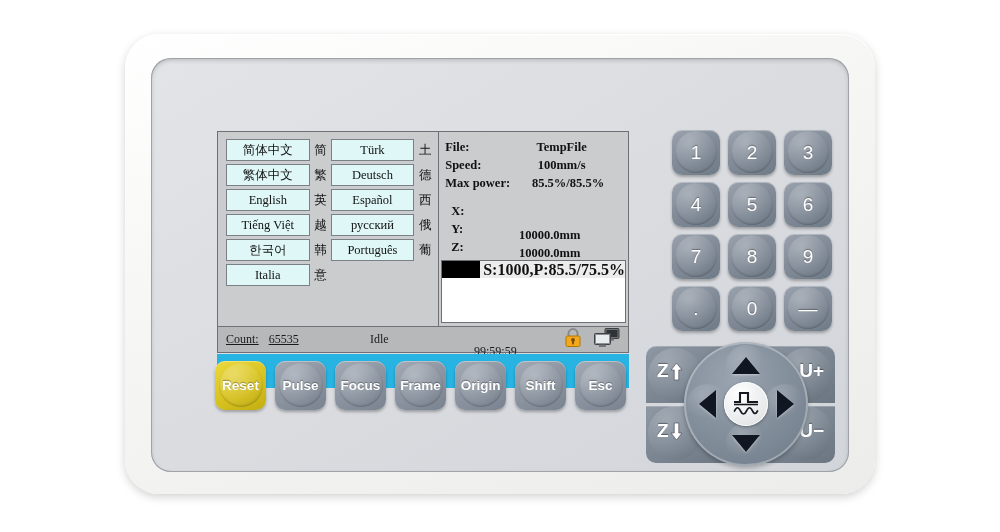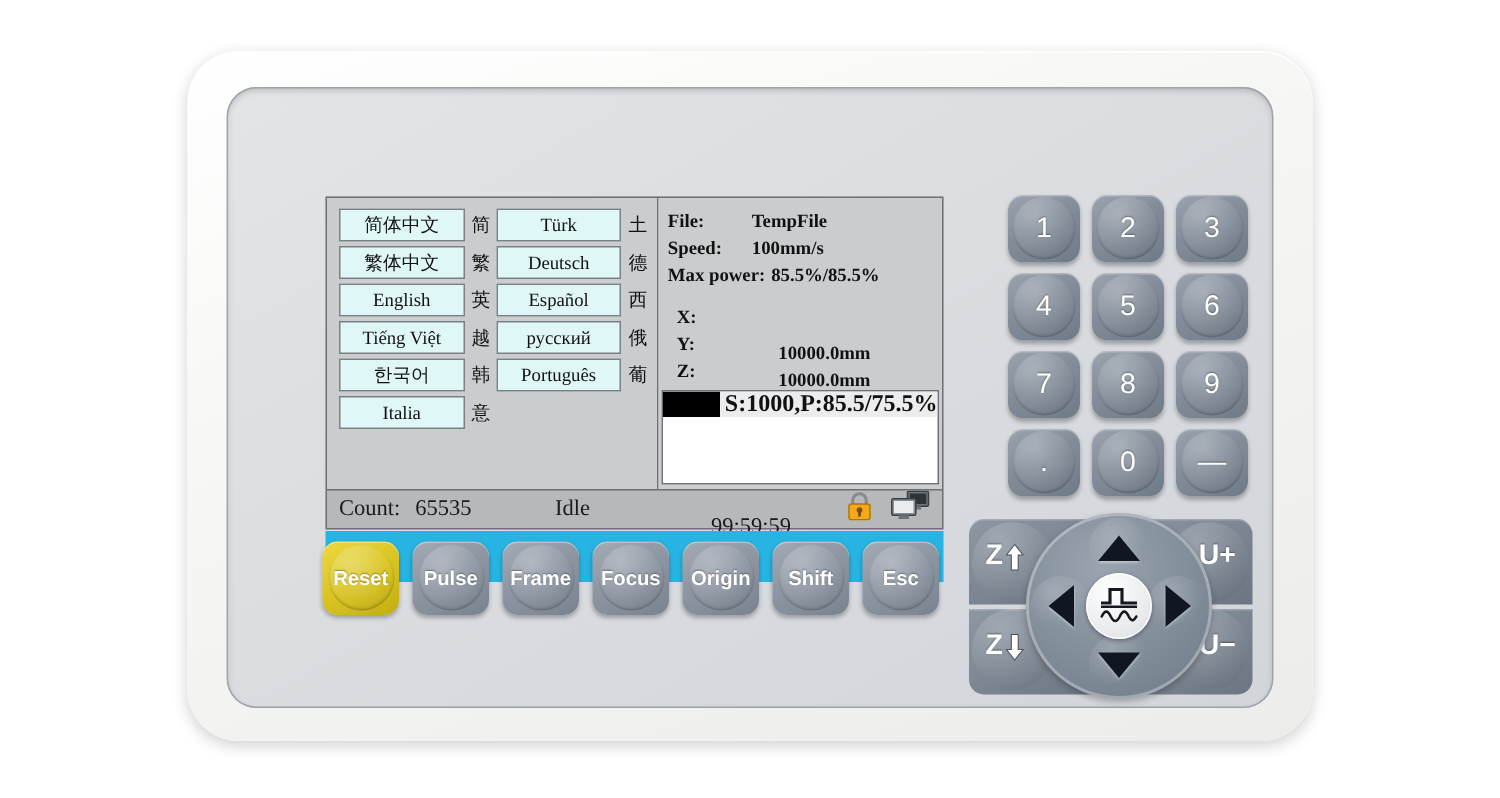--- a/index.html
+++ b/index.html
@@ -41,40 +41,40 @@
     font-size:12.5px;color:#111;box-sizing:border-box;
     white-space:nowrap;overflow:hidden;
   }
   .lang-cjk{width:14px;text-align:center;font-size:12.5px;color:#111;
     font-family:"DejaVu Sans",sans-serif;}
 
   .info-area{flex:1;display:flex;flex-direction:column;background:#cacccd;font-weight:bold;}
   .info-top{padding:6px 6px 0 6px;font-size:12.5px;color:#111;}
   .info-row{display:flex;height:18px;align-items:center;}
   .info-row .k{width:56px;}
-  .info-row .v{flex:1;}
+  .info-row .v{flex:1;text-align:center;}
   .info-row.wide .k{width:auto;margin-right:4px;}
   .info-gap{height:10px;}
   .coord-row{display:flex;height:18px;align-items:center;}
   .coord-row .k{width:26px;padding-left:6px;}
   .coord-row .v{flex:1;text-align:center;margin-top:48px;}
   .layer-list{
     margin:4px 2px 3px 2px;flex:1;background:#ffffff;border:1px solid #6d7075;
     box-sizing:border-box;overflow:hidden;
   }
   .layer-row{display:flex;height:17px;align-items:stretch;background:#ececec;}
   .layer-swatch{width:38px;background:#000000;}
   .layer-txt{flex:1;font-size:16px;line-height:17px;padding-left:3px;color:#111;
     white-space:nowrap;overflow:hidden;}
 
   
   #statusbar{
     height:26px;border-top:1px solid #6d7075;background:#b6b8ba;
-    display:flex;align-items:center;padding:0 8px;font-size:15px;color:#1a1a1a;
-    box-sizing:border-box;position:relative;
+    display:flex;align-items:center;padding:0 8px;font-size:12px;color:#1a1a1a;
+    box-sizing:border-box;position:relative;text-decoration:underline;
   }
   #statusbar .cnt{display:flex;gap:10px;}
   #statusbar .mode{position:absolute;left:152px;}
   #statusbar .time{position:absolute;left:256px;margin-top:24px;}
   #statusbar .icons{position:absolute;right:8px;display:flex;gap:12px;align-items:center;}
 
   
   #cyanbar{
     position:absolute;left:66px;top:296px;width:412px;height:34px;
     background:#27b4e2;
@@ -307,24 +307,24 @@
 
     <div id="keys">
       <div class="krow">
         <div class="key yellow">
             <span>Reset</span>
           </div>
         <div class="key">
             <span>Pulse</span>
           </div>
         <div class="key">
+            <span>Focus</span>
+          </div>
+        <div class="key">
             <span>Frame</span>
-          </div>
-        <div class="key">
-            <span>Focus</span>
           </div>
         <div class="key">
             <span>Origin</span>
           </div>
         <div class="key">
             <span>Shift</span>
           </div>
         <div class="key">
             <span>Esc</span>
           </div>

